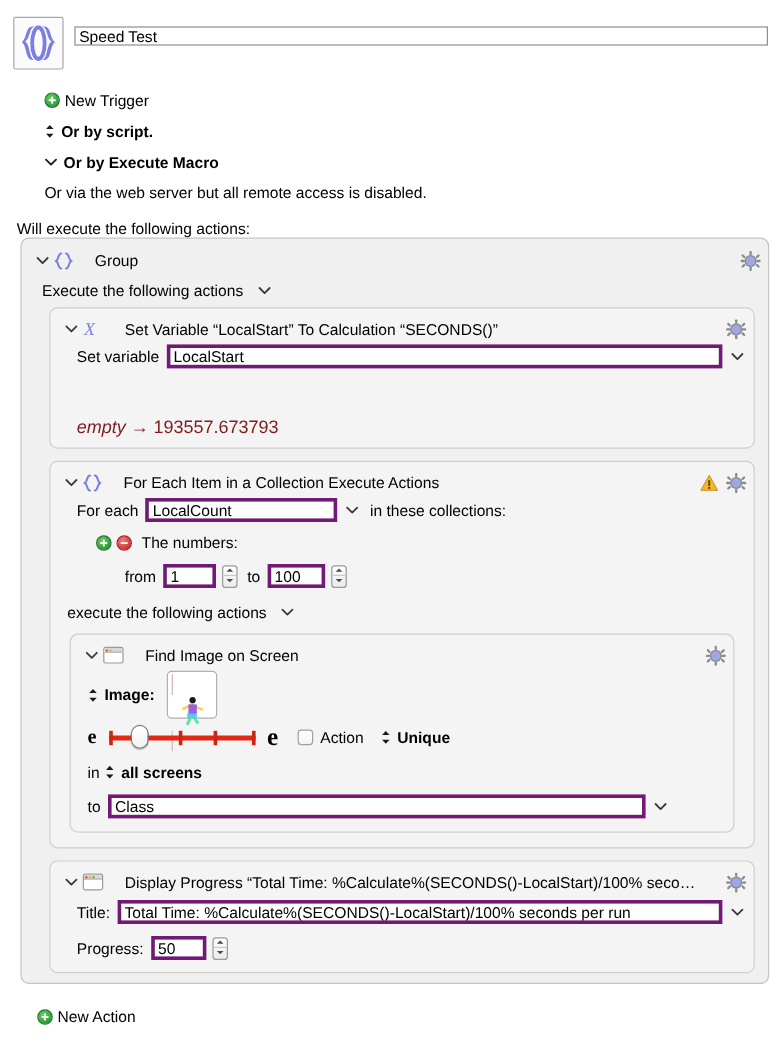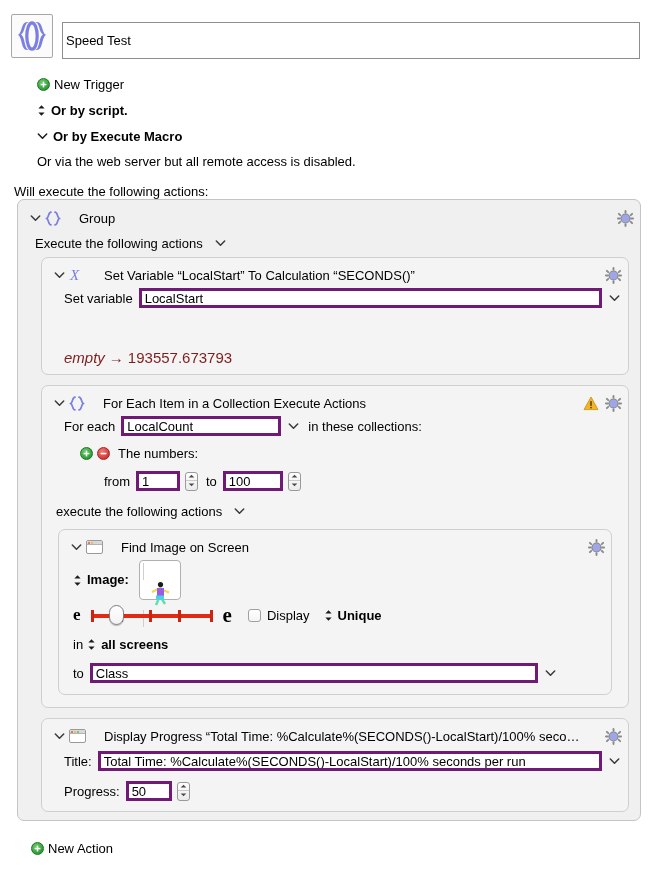--- a/index.html
+++ b/index.html
@@ -21,21 +21,21 @@
     border: 1px solid #a8a8a8;
     background: #fbfbfb;
     border-radius: 2px;
     display: flex; align-items: center; justify-content: center;
     flex: 0 0 auto;
   }
   .macro-icon svg { display: block; }
   .name-field {
     margin-left: 9px;
     flex: 1 1 auto;
-    height: 37px;
+    height: 16px;
     margin-top: 8px;
     border: 1px solid #8e8e8e;
     background: #ffffff;
     font-family: "Liberation Sans", sans-serif;
     font-size: 13px;
     padding: 0 3px;
     line-height: 19px;
     color: #000;
     outline: none;
   }
@@ -387,21 +387,21 @@
                 <path d="M3.5 0.7 L6.3 3.4 L0.7 3.4 Z" fill="#4a4a4a"></path>
               </svg>
             </div>
           <div>
               <svg width="7" height="4" viewBox="0 0 7 4">
                 <path d="M3.5 3.3 L6.3 0.6 L0.7 0.6 Z" fill="#4a4a4a"></path>
               </svg>
             </div>
         </span>
         <span class="lbl" style="margin-left:8px">to</span>
-        <input class="tf" style="width: 60px;" value="100">
+        <input class="tf" style="width: 48px;" value="100">
         <span class="stepper">
           <div>
               <svg width="7" height="4" viewBox="0 0 7 4">
                 <path d="M3.5 0.7 L6.3 3.4 L0.7 3.4 Z" fill="#4a4a4a"></path>
               </svg>
             </div>
           <div>
               <svg width="7" height="4" viewBox="0 0 7 4">
                 <path d="M3.5 3.3 L6.3 0.6 L0.7 0.6 Z" fill="#4a4a4a"></path>
               </svg>
@@ -483,21 +483,21 @@
             <span class="line"></span>
             <span class="tick" style="left:0"></span>
             <span class="tick" style="left:29px"></span>
             <span class="tick" style="left:58px"></span>
             <span class="tick" style="left:87px"></span>
             <span class="tick" style="left:119px"></span>
             <span class="knob"></span>
           </span>
           <span class="efuzz" style="font-size:21px;margin-right:16px">e</span>
           <span class="chkbox-empty"></span>
-          <span class="lbl">Display</span>
+          <span class="lbl">Action</span>
           <span class="updown" style="margin-left:8px">
             <svg width="9" height="13" viewBox="0 0 9 13">
                 <path d="M4.5 1.2 L7.6 4.6 L1.4 4.6 Z" fill="#1a1a1a"></path>
                 <path d="M4.5 11.8 L7.6 8.4 L1.4 8.4 Z" fill="#1a1a1a"></path>
               </svg>
           </span>
           <span class="bold">Unique</span>
         </div>
 
         <div class="row" style="padding-left:14px;margin-top:2px">

